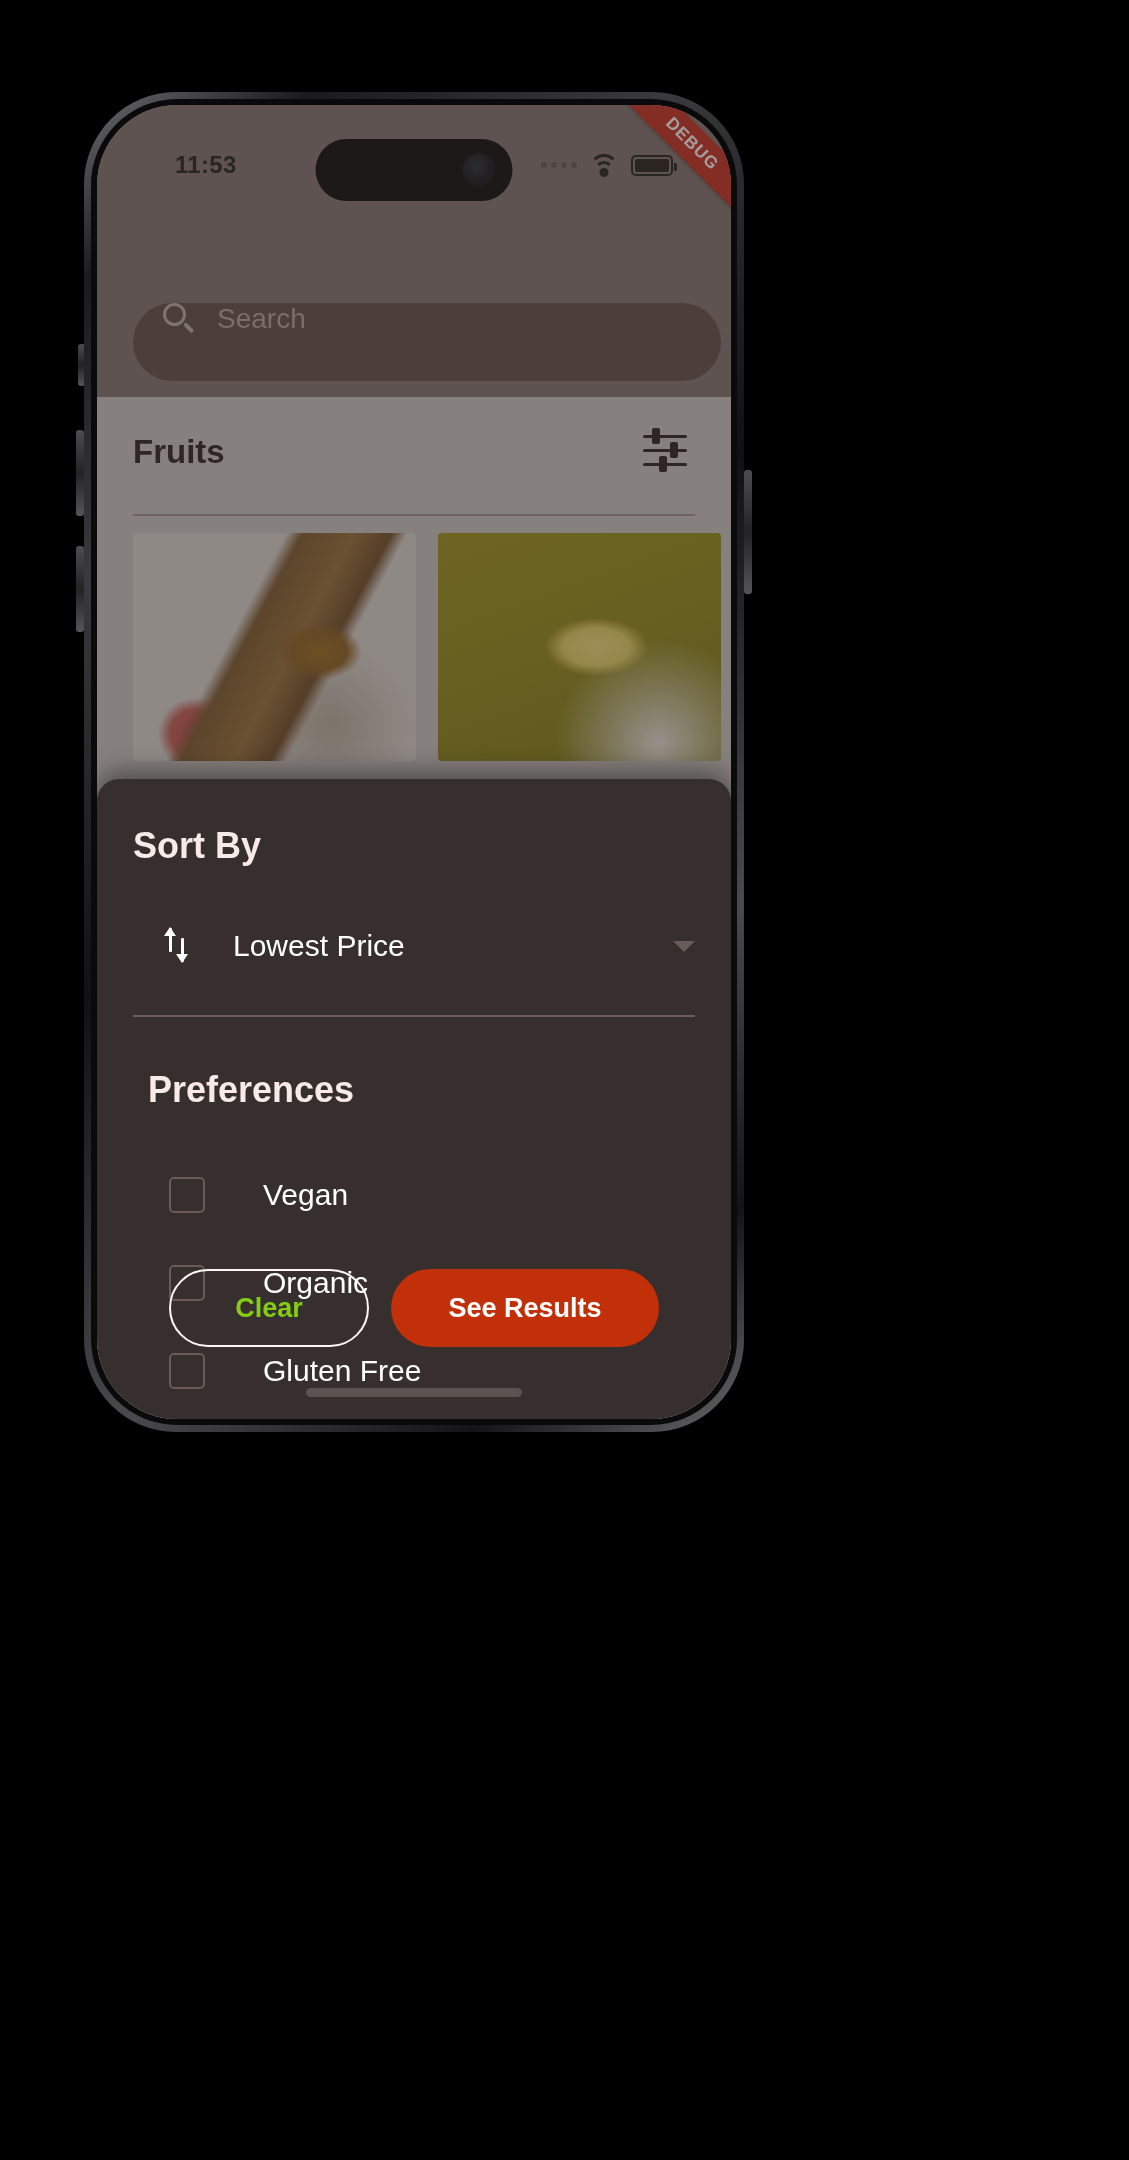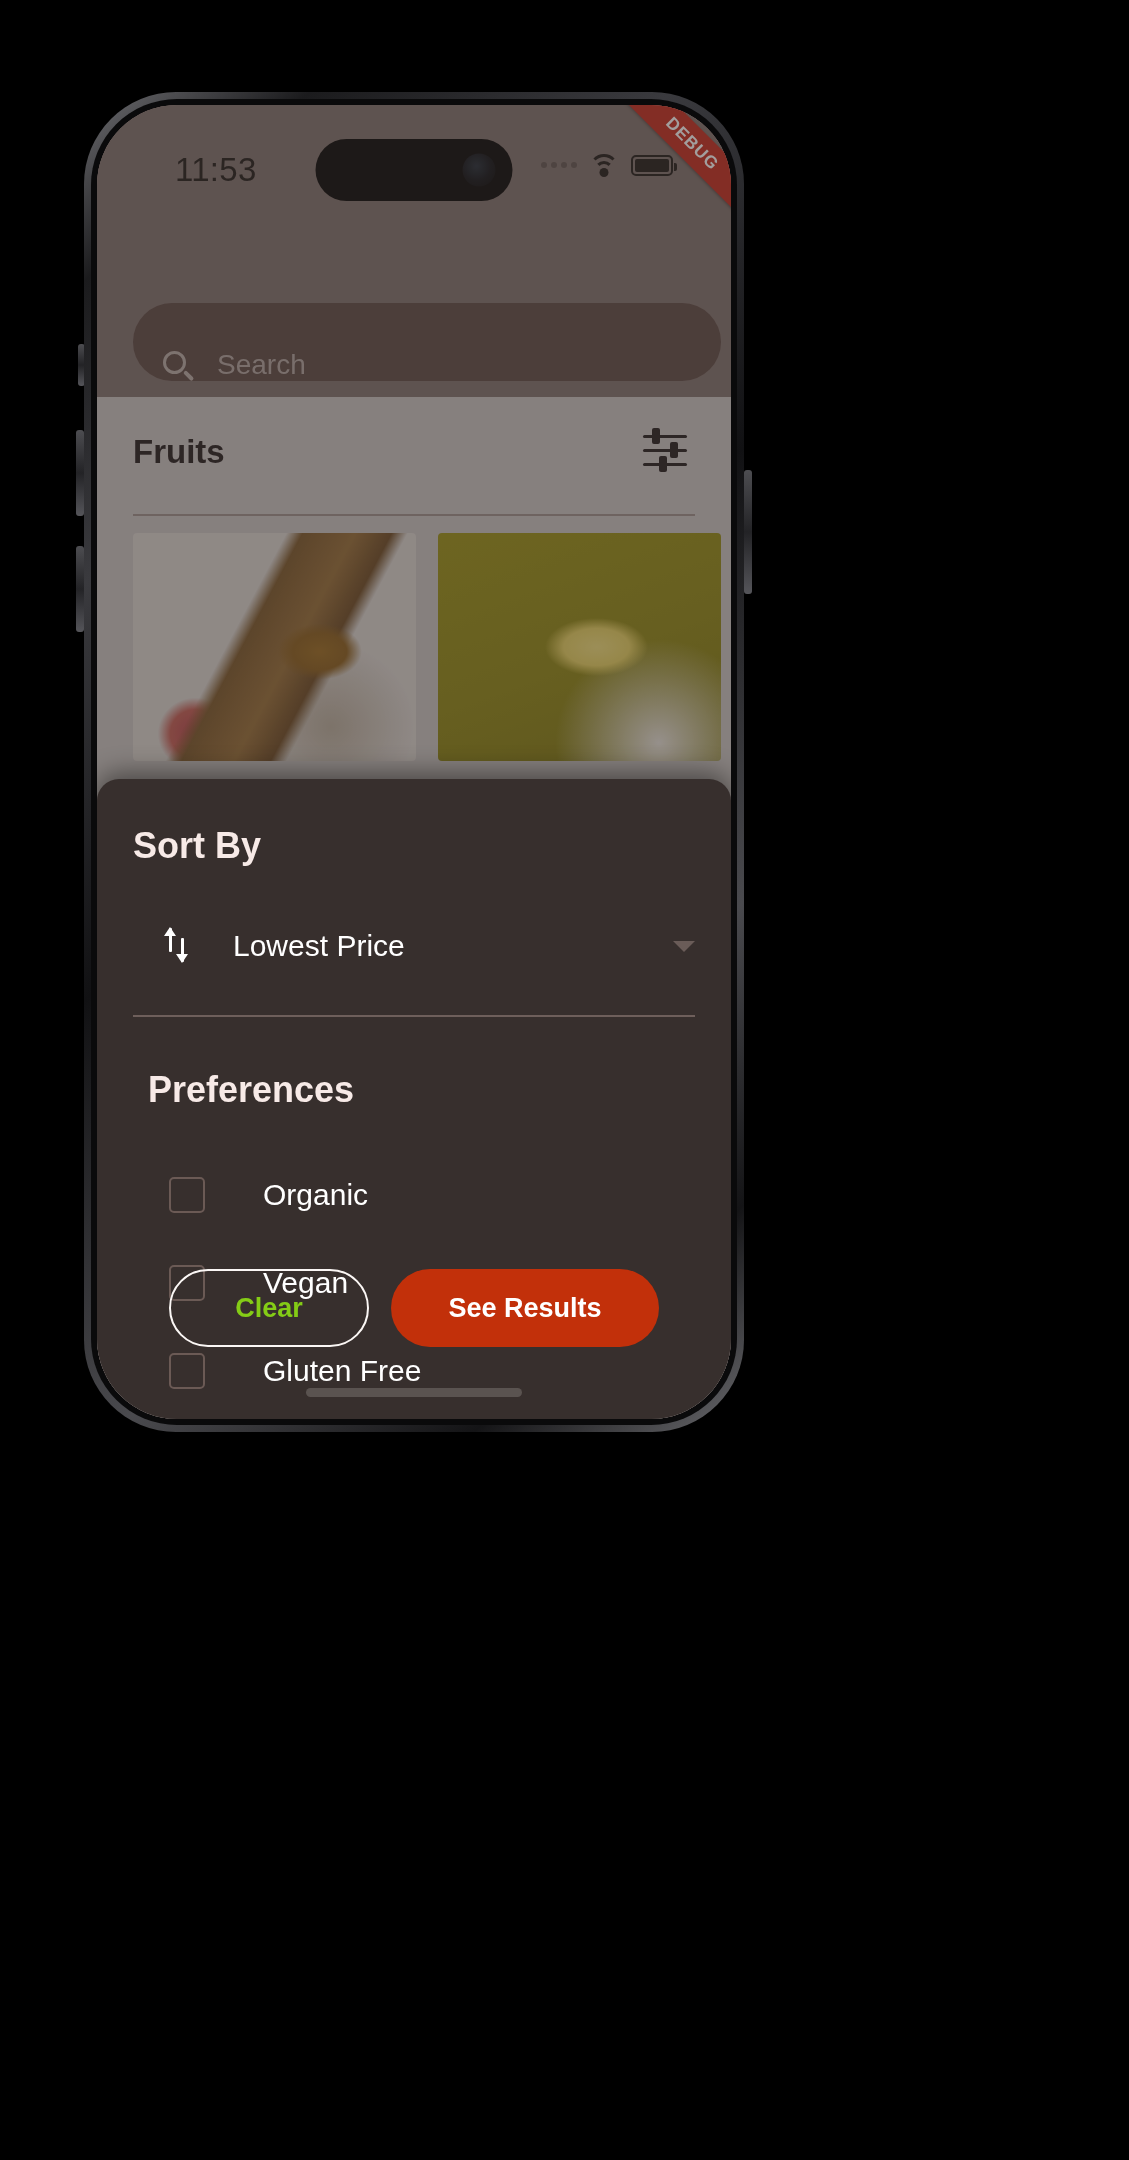--- a/index.html
+++ b/index.html
@@ -32,21 +32,21 @@
 
   
   .app-header{
     position:absolute; left:0; top:0; width:100%; height:292px;
     background:#7e6f6b;
   }
   .statusbar{
     position:absolute; left:0; top:38px; width:100%; height:60px;
   }
   .sb-time{
-    position:absolute; left:78px; top:8px; font-size:33px; font-weight:400; color:#1b1715;
+    position:absolute; left:78px; top:8px; font-size:24px; font-weight:700; color:#1b1715;
     letter-spacing:0.3px;
   }
   .dyn-island{
     position:absolute; left:50%; transform:translateX(-50%); top:-4px;
     width:197px; height:62px; border-radius:34px; background:#000;
   }
   .di-cam{
     position:absolute; right:17px; top:50%; transform:translateY(-50%);
     width:33px; height:33px; border-radius:50%;
     background:radial-gradient(circle at 42% 38%, #1d2733 0%, #0a0d12 52%, #000 100%);
@@ -105,21 +105,21 @@
     border-radius:9px 9px 0 0;
   }
   .cart .body{
     position:absolute; left:0; bottom:3px; width:40px; height:26px; background:#1b1715;
     border-radius:4px 4px 7px 7px;
   }
 
   
   .searchbar{
     position:absolute; left:36px; top:198px; width:588px; height:78px;
-    background:#5a4742; border-radius:39px; display:flex; align-items:flex-end; padding:0 30px; gap:24px;
+    background:#5a4742; border-radius:39px; display:flex; align-items:flex-start; padding:0 30px; gap:24px;
   }
   .mag{ position:relative; width:30px; height:30px; flex:none; }
   .mag span{
     position:absolute; left:0; top:0; width:23px; height:23px; border-radius:50%;
     border:3.5px solid #b9aca8;
   }
   .mag i{
     position:absolute; right:0px; bottom:0px; width:12px; height:3.5px; background:#b9aca8;
     transform:rotate(45deg); border-radius:2px; transform-origin:right center;
   }
@@ -309,25 +309,25 @@
             <span class="sort-val">Lowest Price</span>
             <span class="sort-caret"></span>
           </div>
           <div class="sort-div"></div>
 
           <div class="h-pref">Preferences</div>
 
           <div class="pref-list">
             <div class="pref-row">
               <span class="cbox"></span>
-              <span class="pref-label">Organic</span>
+              <span class="pref-label">Vegan</span>
             </div>
             <div class="pref-row">
               <span class="cbox"></span>
-              <span class="pref-label">Vegan</span>
+              <span class="pref-label">Organic</span>
             </div>
             <div class="pref-row">
               <span class="cbox"></span>
               <span class="pref-label">Gluten Free</span>
             </div>
           </div>
 
           <div class="actions">
             <div class="btn-clear">Clear</div>
             <div class="btn-results">See Results</div>

